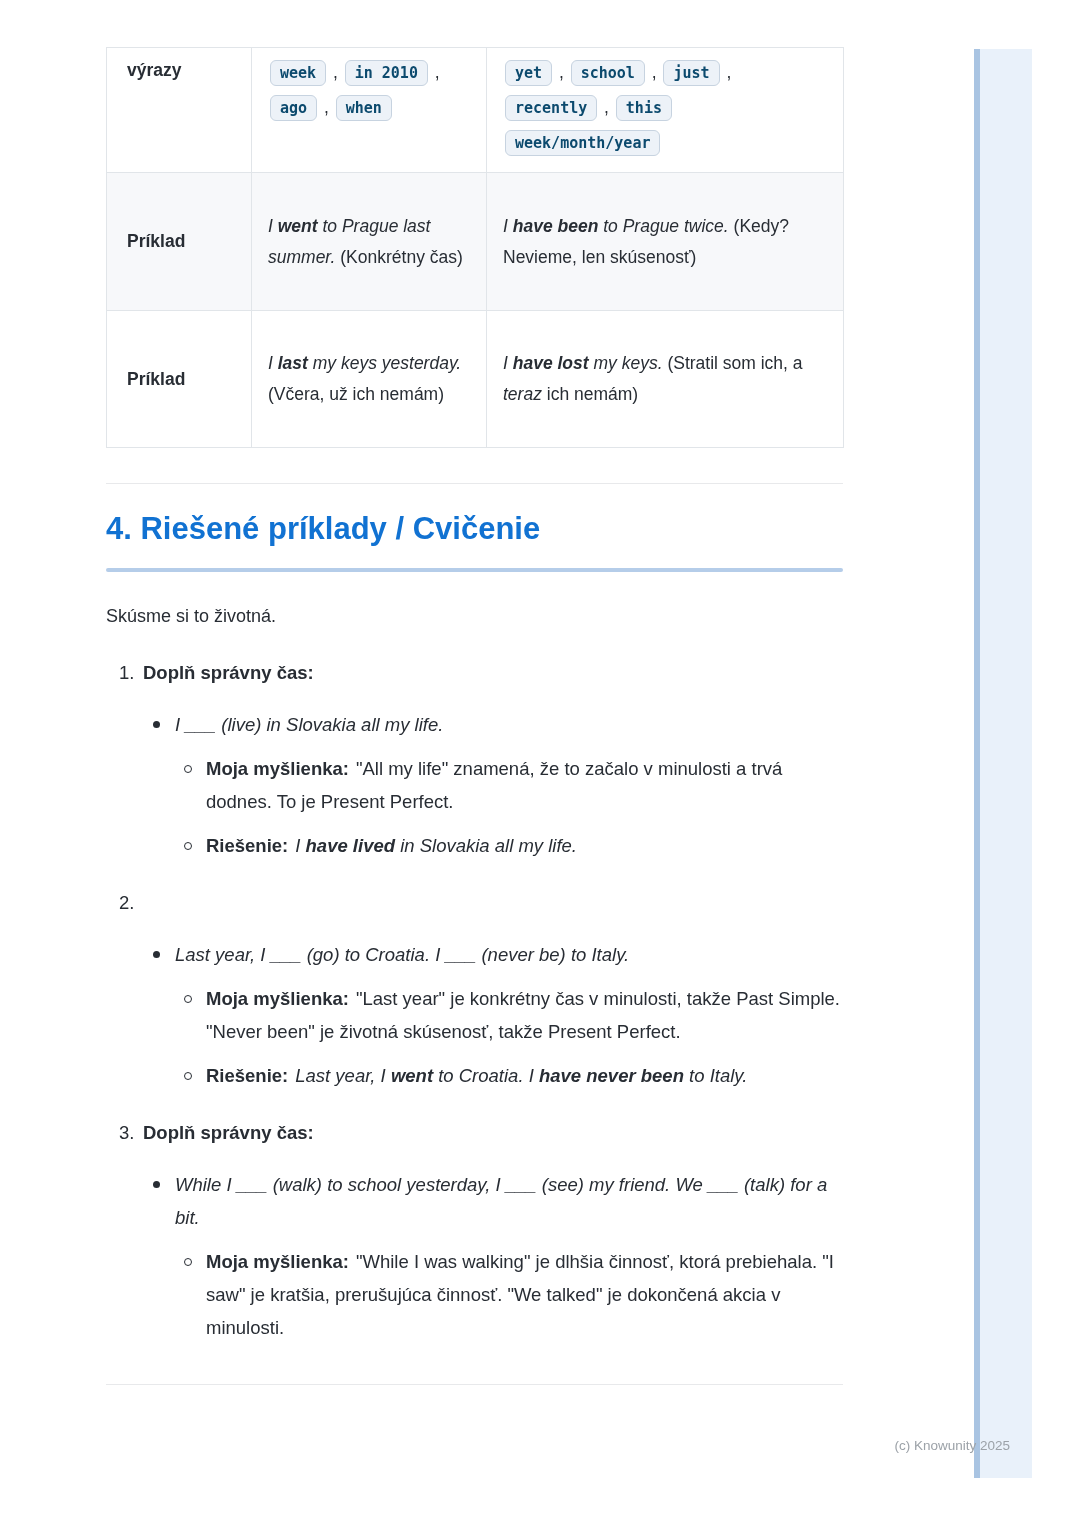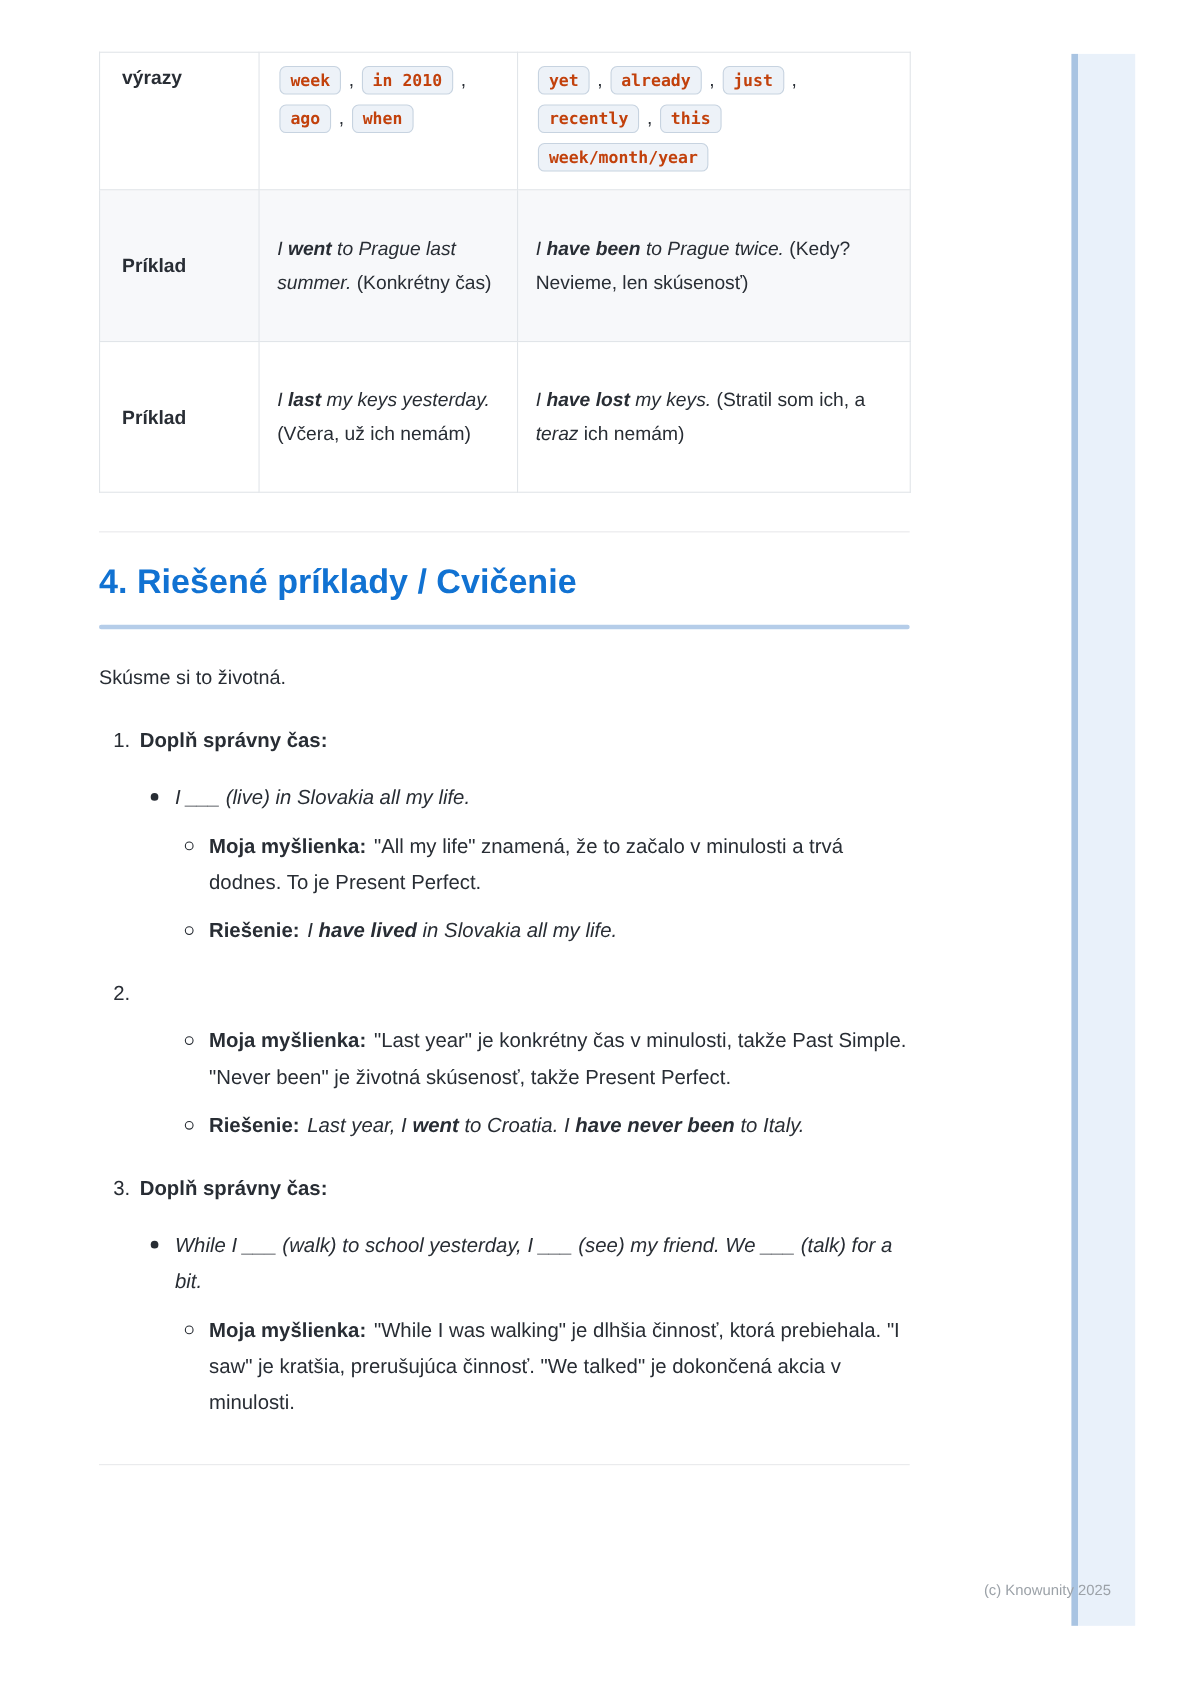--- a/index.html
+++ b/index.html
@@ -1,33 +1,33 @@
 <!DOCTYPE html>
 <html><head>
 <meta charset="utf-8">
 <style>
   html,body{margin:0;padding:0;background:#fff;}
   .page{position:relative;width:1080px;height:1528px;background:#ffffff;overflow:hidden;
         font-family:"Liberation Sans",sans-serif;color:#282d34;}
-  .content{position:absolute;left:90px;top:0;width:737px;}
+  .content{position:absolute;left:106px;top:0;width:737px;}
 
   
   table.tbl{border-collapse:collapse;table-layout:fixed;width:737px;margin-top:47px;
             font-size:17.5px;line-height:31px;}
   col.c1{width:145px;} col.c2{width:235px;} col.c3{width:357px;}
   .tbl th,.tbl td{border:1px solid #e1e5e9;vertical-align:middle;padding:10px 16px;}
   .tbl th{text-align:left;font-weight:700;padding-left:20px;}
   tr.r0{height:125px;} tr.r1{height:138px;background:#f7f8fa;} tr.r2{height:137px;}
   tr.r0 th,tr.r0 td{vertical-align:top;padding-top:7px;}
   tr.r0 td{line-height:35px;}
 
   
   .b{font-weight:700;} .i{font-style:italic;} .bi{font-weight:700;font-style:italic;}
   .code{display:inline-block;font-family:"DejaVu Sans Mono",monospace;font-weight:700;
-        font-size:15px;line-height:20px;color:#c2410c;background:#edf2f8;
+        font-size:15px;line-height:20px;color:#0c4a6e;background:#edf2f8;
         border:1px solid #c7d3e0;border-radius:6px;padding:2px 9px;margin:0 2px;vertical-align:middle;}
 
   hr.rule{border:none;border-top:1px solid #e8e9eb;margin:35px 0 0 0;}
   h2.h{margin:26px 0 3px 0;font-size:31px;line-height:38px;font-weight:700;color:#1172d2;}
   .hrule{margin-top:20px;height:4px;background:#b5cde9;border-radius:2px;}
   p.intro{margin:30px 0 0 0;font-size:18px;line-height:28px;}
 
   .exwrap{margin-top:28px;}
   .ex{padding-left:13px;margin-top:26px;}
   .ex:first-child{margin-top:0;}
@@ -58,21 +58,21 @@
     <table class="tbl">
       <colgroup>
           <col class="c1">
           <col class="c2">
           <col class="c3">
         </colgroup>
       <tbody>
         <tr class="r0">
           <th>výrazy</th>
           <td><span class="code">week</span><span> , </span><span class="code">in 2010</span><span> ,</span><br><span class="code">ago</span><span> , </span><span class="code">when</span></td>
-          <td><span class="code">yet</span><span> , </span><span class="code">already</span><span> , </span><span class="code">just</span><span> ,</span><br><span class="code">recently</span><span> , </span><span class="code">this</span><br><span class="code">week/month/year</span></td>
+          <td><span class="code">yet</span><span> , </span><span class="code">school</span><span> , </span><span class="code">just</span><span> ,</span><br><span class="code">recently</span><span> , </span><span class="code">this</span><br><span class="code">week/month/year</span></td>
         </tr>
         <tr class="r1">
           <th>Príklad</th>
           <td><span class="i">I </span><span class="bi">went</span><span class="i"> to Prague last summer.</span><span> (Konkrétny čas)</span></td>
           <td><span class="i">I </span><span class="bi">have been</span><span class="i"> to Prague twice.</span><span> (Kedy? Nevieme, len skúsenosť)</span></td>
         </tr>
         <tr class="r2">
           <th>Príklad</th>
           <td><span class="i">I </span><span class="bi">last</span><span class="i"> my keys yesterday.</span><span> (Včera, už ich nemám)</span></td>
           <td><span class="i">I </span><span class="bi">have lost</span><span class="i"> my keys.</span><span> (Stratil som ich, a </span><span class="i">teraz</span><span> ich nemám)</span></td>
@@ -114,20 +114,26 @@
           <div class="txt">
             <span class="b lbl">Riešenie:</span><span><span class="i">I </span><span class="bi">have lived</span><span class="i"> in Slovakia all my life.</span></span>
           </div>
         </div>
       </div>
 
       <div class="ex">
         <div class="exhead">
           <span class="exnum">2.</span>
         </div>
+        <div class="l1">
+          <span class="mk">
+              <span class="dot"></span>
+            </span>
+          <div class="txt"><span class="i">Last year, I ___ (go) to Croatia. I ___ (never be) to Italy.</span></div>
+        </div>
         <div class="l2">
           <span class="mk">
               <span class="ring"></span>
             </span>
           <div class="txt">
             <span class="b lbl">Moja myšlienka:</span><span><span>"Last year" je konkrétny čas v minulosti, takže Past Simple. "Never been" je životná skúsenosť, takže Present Perfect.</span></span>
           </div>
         </div>
         <div class="l2">
           <span class="mk">

